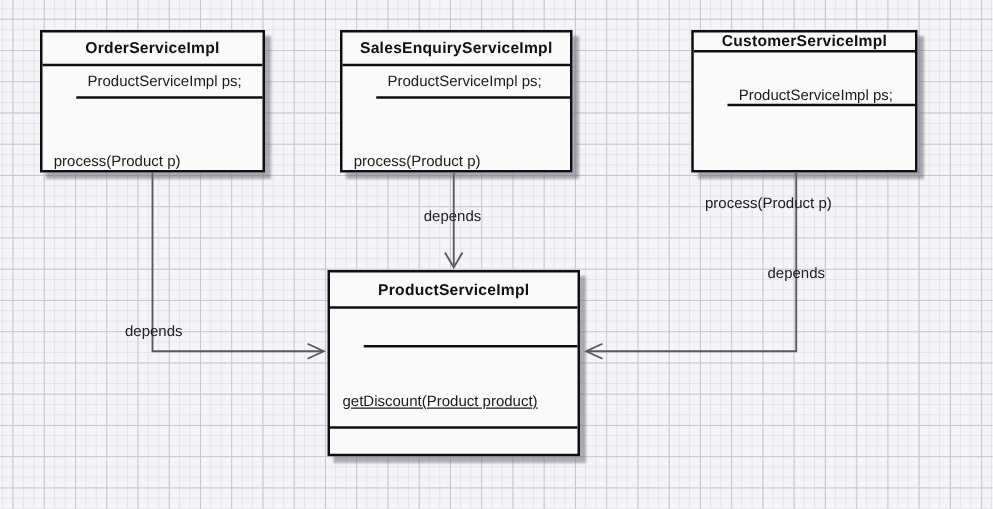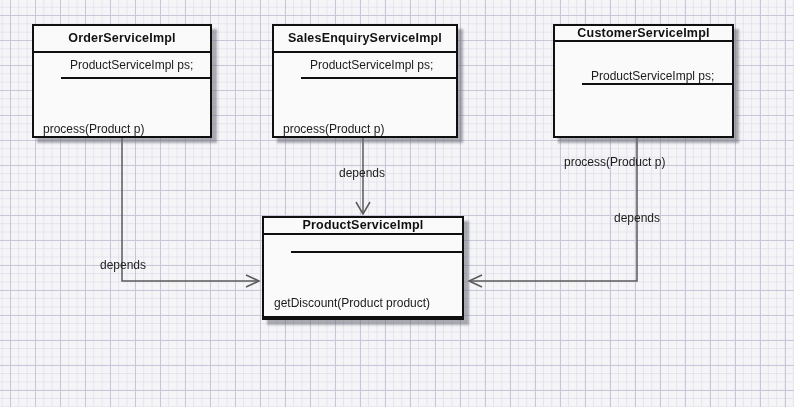--- a/index.html
+++ b/index.html
@@ -32,26 +32,26 @@
     height:30px;border-bottom:2px solid #0f0f0f;box-sizing:border-box;
     display:flex;align-items:center;padding-left:9px;
     font-size:12px;color:#1b1b1b;margin-left:27px;
   }
   .uml-methods{
     flex:1;padding:7px 0 0 9px;font-size:12px;color:#1b1b1b;box-sizing:border-box;margin-top:36px;
   }
   #cls-order{left:32px;top:24px;width:180px;height:114px;}
   #cls-sales{left:272px;top:24px;width:186px;height:114px;}
   #cls-customer{left:553px;top:24px;width:181px;height:114px;gap:27px;}
-  #cls-product{left:262px;top:216px;width:202px;height:104px;}
+  #cls-product{left:262px;top:216px;width:202px;height:149px;}
   #cls-product .uml-title{height:29px;}
   #cls-product .uml-attrs{height:31px;}
   #cls-product .uml-methods{
     flex:none;height:29px;border-bottom:2px solid #0f0f0f;
-    display:flex;align-items:center;padding:0 0 0 10px;
+    display:flex;padding:0 0 0 10px;text-decoration:underline;
   }
   #cls-product .uml-footer{flex:1;}
   #edges{position:absolute;left:0;top:0;width:794px;height:407px;z-index:1;pointer-events:none;}
   .edge-label{
     position:absolute;z-index:3;font-size:12px;color:#222;white-space:nowrap;
   }
   #lbl-depends-left{left:100px;top:258px;}
   #lbl-depends-middle{left:339px;top:166px;}
   #lbl-depends-right{left:614px;top:211px;}
 </style>

